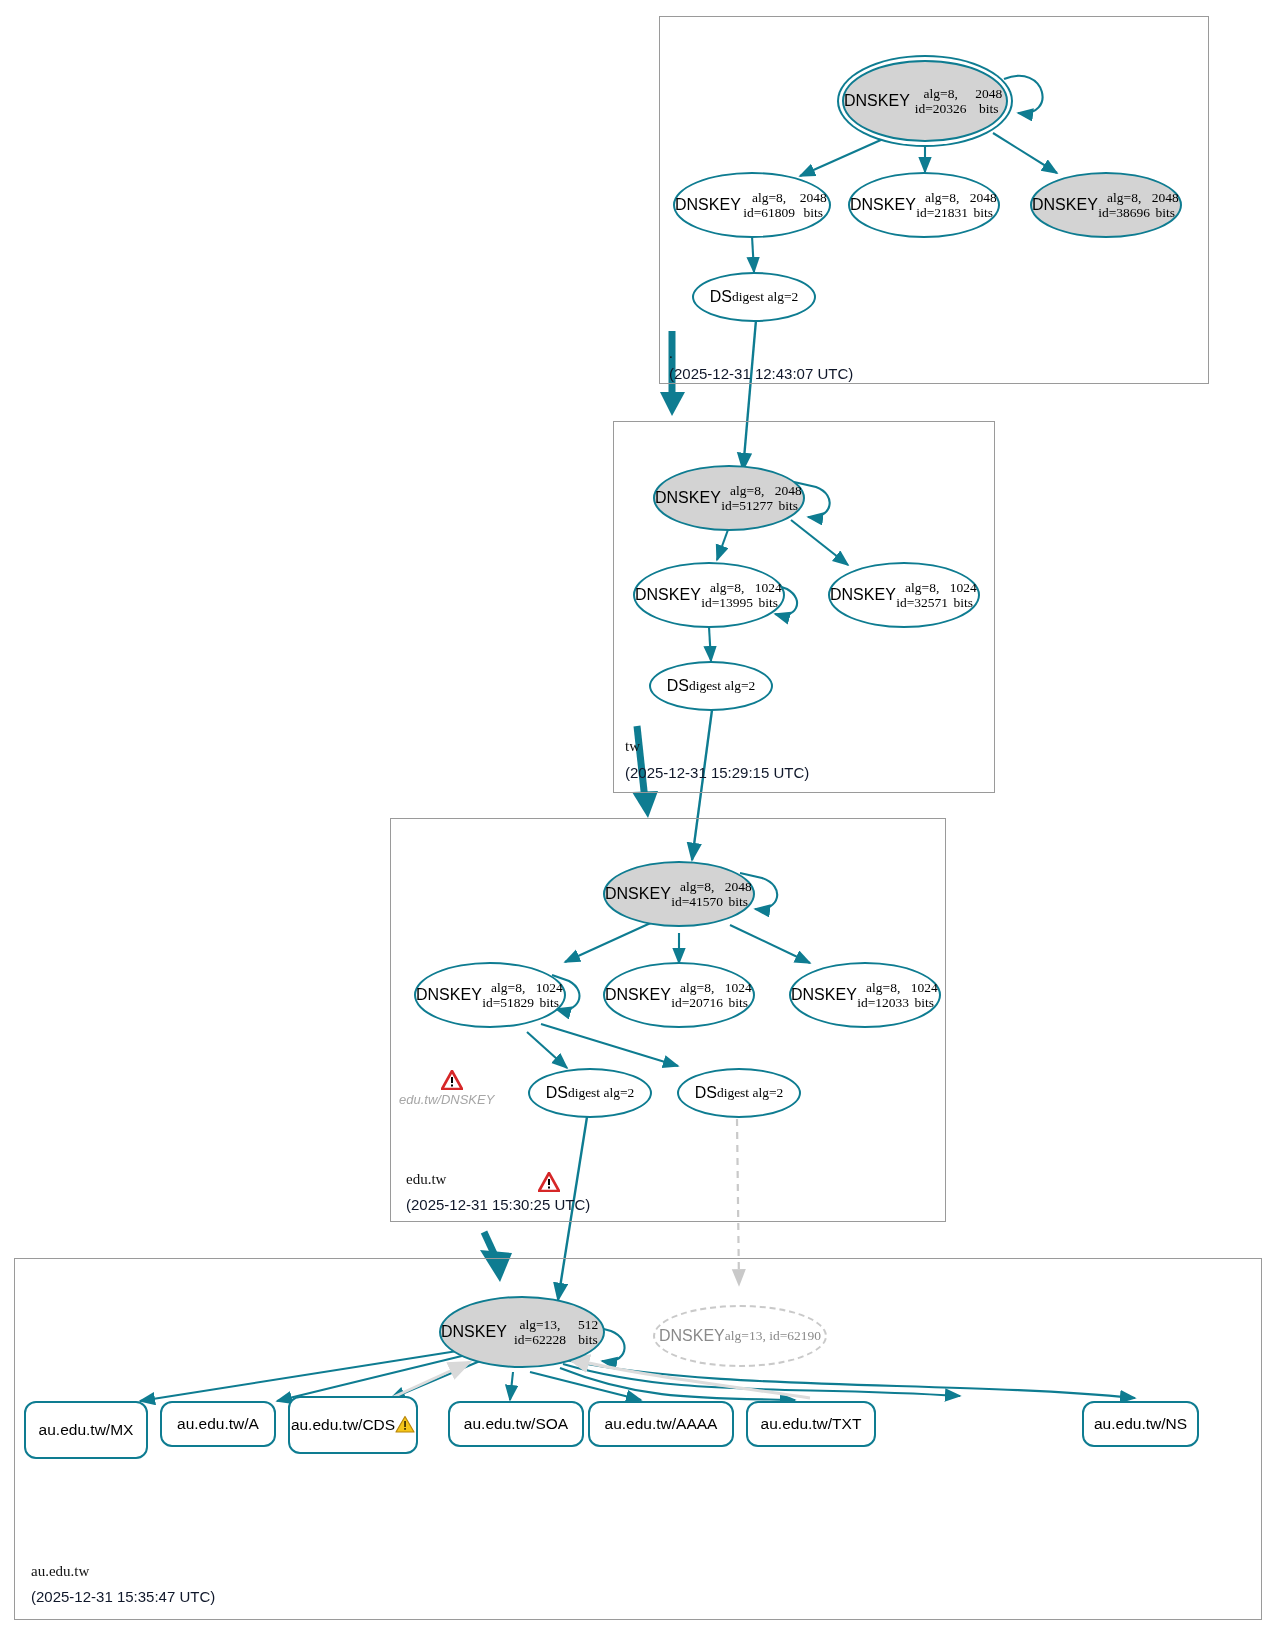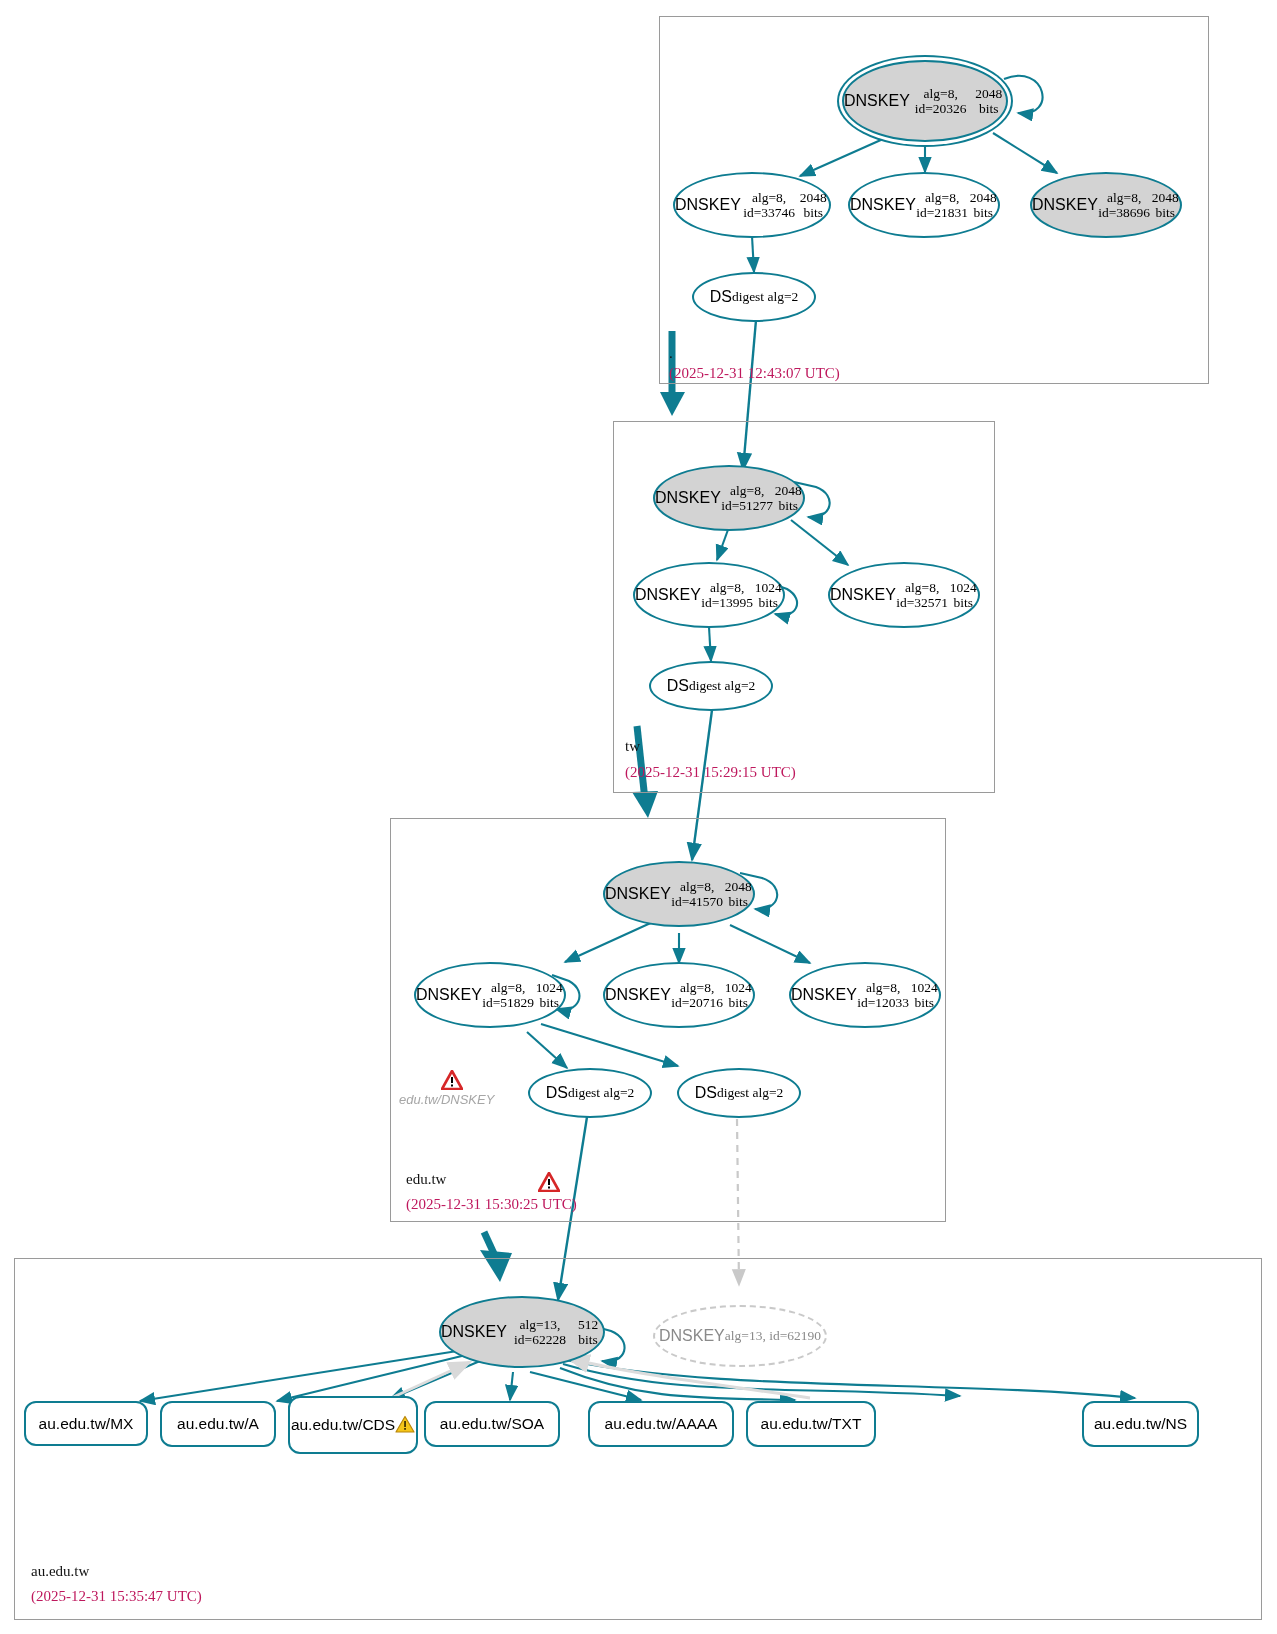--- a/index.html
+++ b/index.html
@@ -1,21 +1,21 @@
 <!DOCTYPE html>
 <html><head>
 <meta charset="utf-8">
 <style>
   html,body{margin:0;padding:0;background:#ffffff;}
   body{font-family:"Liberation Serif",serif;}
   #stage{position:relative;width:1277px;height:1634px;overflow:hidden;background:#fff;}
   svg.layer{position:absolute;left:0;top:0;width:1277px;height:1634px;}
   .zonebox{position:absolute;border:1px solid #9a9a9a;background:transparent;box-sizing:border-box;}
   .zlabel{position:absolute;font-family:"Liberation Serif",serif;font-size:15px;color:#111;white-space:nowrap;}
-  .ztime{position:absolute;font-family:Liberation Serif, serif;font-size:15px;color:#be185d;white-space:nowrap;}
+  .ztime{position:absolute;font-family:Liberation Sans, sans-serif;font-size:15px;color:#0f172a;white-space:nowrap;}
   .node{position:absolute;display:flex;align-items:center;justify-content:center;text-align:center;box-sizing:border-box;}
   .ell{border:2px solid #0e7c91;border-radius:50%;background:#ffffff;}
   .ell.filled{background:#d3d3d3;}
   .ell.dbl{box-shadow:0 0 0 3px #ffffff, 0 0 0 5px #0e7c91;}
   .ell.dashed{border:2px dashed #c9c9c9;background:#fff;}
   .rect{border:2px solid #0e7c91;border-radius:12px;background:#fff;}
   .t1{font-family:"Liberation Sans",sans-serif;font-size:16px;color:#000;line-height:1.05;}
   .t2{font-family:"Liberation Serif",serif;font-size:13.5px;color:#000000;line-height:1.12;}
   .rlabel{font-family:"Liberation Sans",sans-serif;font-size:15.5px;color:#000;line-height:1.1;}
   .dim .t1,.dim .t2{color:#8a8a8a;}
@@ -136,21 +136,21 @@
   <div class="ztime" style="left:31px;top:1588px;">(2025-12-31 15:35:47 UTC)</div>
 
   <div class="node ell filled dbl" style="left:842px;top:60px;width:166px;height:82px;">
     <div class="t1">DNSKEY</div>
     <div class="t2">alg=8, id=20326</div>
     <div class="t2">2048 bits</div>
   </div>
 
   <div class="node ell" style="left:673px;top:172px;width:158px;height:66px;">
     <div class="t1">DNSKEY</div>
-    <div class="t2">alg=8, id=33746</div>
+    <div class="t2">alg=8, id=61809</div>
     <div class="t2">2048 bits</div>
   </div>
 
   <div class="node ell" style="left:848px;top:172px;width:152px;height:66px;">
     <div class="t1">DNSKEY</div>
     <div class="t2">alg=8, id=21831</div>
     <div class="t2">2048 bits</div>
   </div>
 
   <div class="node ell filled" style="left:1030px;top:172px;width:152px;height:66px;">
@@ -241,40 +241,40 @@
     <div class="t1">DNSKEY</div>
     <div class="t2">alg=13, id=62228</div>
     <div class="t2">512 bits</div>
   </div>
 
   <div class="node ell dashed dim" style="left:653px;top:1305px;width:174px;height:62px;">
     <div class="t1">DNSKEY</div>
     <div class="t2">alg=13, id=62190</div>
   </div>
 
-  <div class="node rect" style="left:24px;top:1401px;width:124px;height:45px;text-align:center;">
+  <div class="node rect" style="left:24px;top:1401px;width:124px;height:58px;text-align:center;">
     <div class="rlabel">au.edu.tw/MX</div>
   </div>
 
   <div class="node rect" style="left:160px;top:1401px;width:116px;height:46px;">
     <div class="rlabel">au.edu.tw/A</div>
   </div>
 
   <div class="node rect" style="left:288px;top:1396px;width:130px;height:58px;">
     <div class="rlabel">au.edu.tw/CDS</div>
     <div style="margin-top:1px;">
       <svg viewBox="0 0 20 18" width="20" height="18">
         <path d="M10 1.5 L19 17 L1 17 Z" fill="#f5c518" stroke="#b8860b" stroke-width="1.2" stroke-linejoin="round"></path>
         <rect x="9.2" y="6" width="1.7" height="6" fill="#3a2c00"></rect>
         <rect x="9.2" y="13" width="1.7" height="1.8" fill="#3a2c00"></rect>
       </svg>
     </div>
   </div>
 
-  <div class="node rect" style="left:424px;top:1401px;width:136px;height:46px;">
+  <div class="node rect" style="left:448px;top:1401px;width:136px;height:46px;">
     <div class="rlabel">au.edu.tw/SOA</div>
   </div>
 
   <div class="node rect" style="left:588px;top:1401px;width:146px;height:46px;">
     <div class="rlabel">au.edu.tw/AAAA</div>
   </div>
 
   <div class="node rect" style="left:746px;top:1401px;width:130px;height:46px;">
     <div class="rlabel">au.edu.tw/TXT</div>
   </div>

